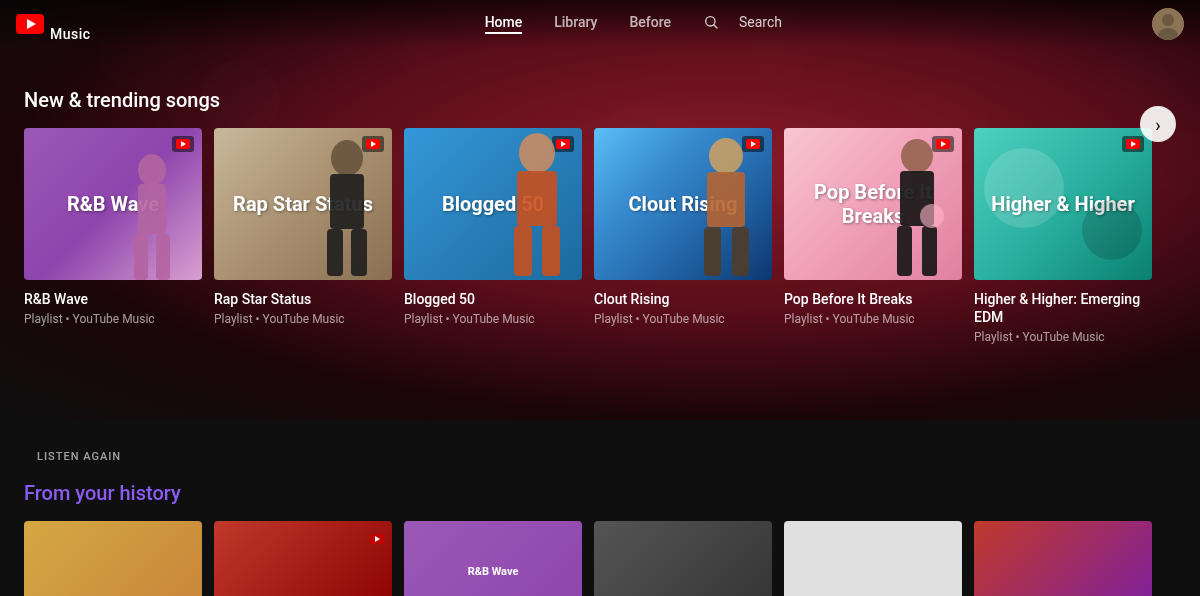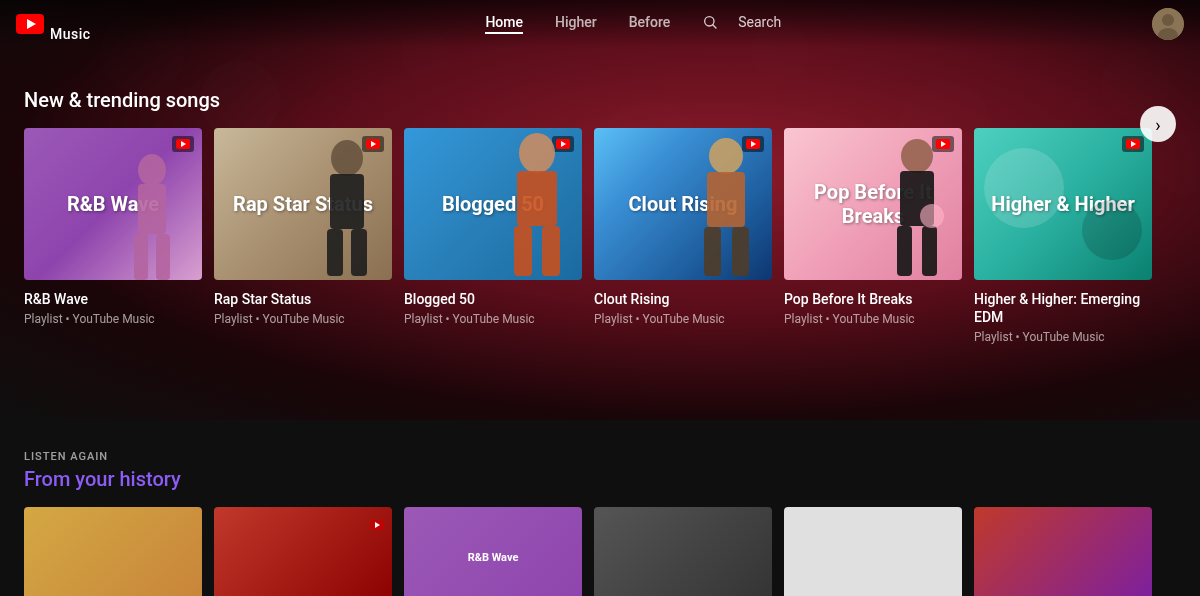--- a/index.html
+++ b/index.html
@@ -220,22 +220,22 @@
     .history-section {
       position: absolute;
       top: 450px;
       left: 0; right: 0;
     }
     .history-label {
       font-size: 11px;
       font-weight: 500;
       color: rgba(255,255,255,0.6);
       letter-spacing: 1px;
-      padding: 0 24px;
-      margin-bottom: 4px;
+      padding: 0 37px;
+      margin-bottom: 18px;
     }
     .history-title {
       font-size: 20px;
       font-weight: 500;
       color: #8b5cf6;
       padding: 0 24px;
       margin-bottom: 16px;
     }
     .history-cards {
       display: flex;
@@ -281,21 +281,21 @@
     <div class="nav-logo">
       <svg class="yt-icon" viewBox="0 0 28 20">
         <rect width="28" height="20" rx="4" fill="#FF0000"></rect>
         <polygon points="11,5 11,15 20,10" fill="white"></polygon>
       </svg>
       <span class="nav-logo-text">Music</span>
     </div>
 
     <div class="nav-links">
       <a class="nav-link active">Home</a>
-      <a class="nav-link">Higher</a>
+      <a class="nav-link">Library</a>
       <a class="nav-link">Before</a>
       <div class="nav-search">
         <svg width="16" height="16" viewBox="0 0 24 24" fill="none">
           <circle cx="11" cy="11" r="7" stroke="rgba(255,255,255,0.8)" stroke-width="2"></circle>
           <line x1="16.5" y1="16.5" x2="21" y2="21" stroke="rgba(255,255,255,0.8)" stroke-width="2" stroke-linecap="round"></line>
         </svg>
         <span>Search</span>
       </div>
     </div>
 

